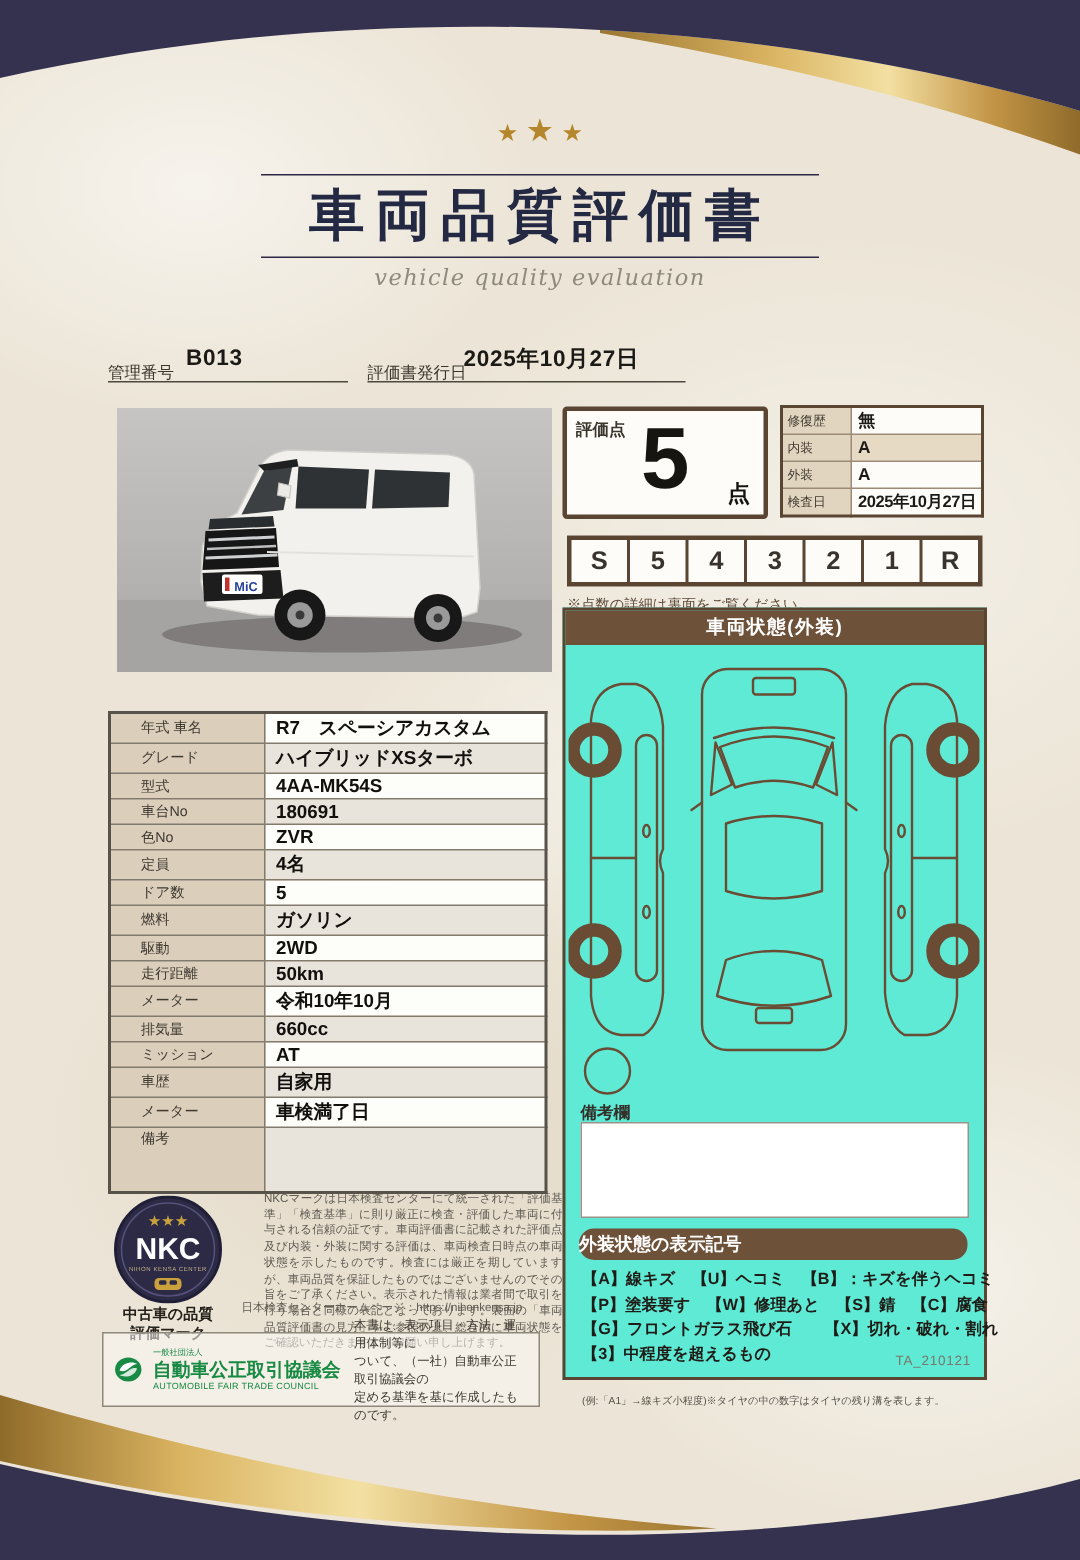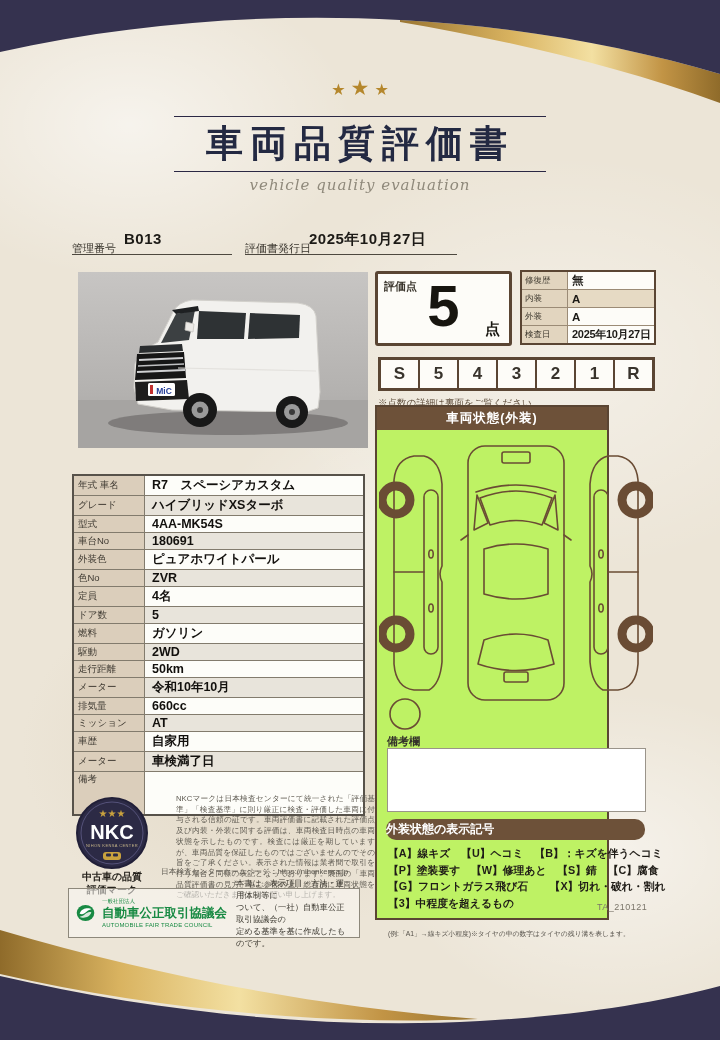--- a/index.html
+++ b/index.html
@@ -61,21 +61,21 @@
          border:3px solid #5a4533;box-sizing:border-box;background:#fdfcf8;}
   .scale div{flex:1;border-right:2px solid #5a4533;display:flex;align-items:center;justify-content:center;
              font-size:17px;font-weight:bold;color:#38332c;}
   .scale div:last-child{border-right:none;}
   .scale-note{position:absolute;left:378px;top:397px;font-size:9.5px;color:#5c4b39;}
 
   
   .spec{position:absolute;left:72px;top:474px;width:293px;border-collapse:collapse;
         border:2px solid #57524a;}
   .spec td{border:1px solid #827b6d;padding:0;}
-  .spec td.l{width:62px;background:#dbcebb;font-size:9.5px;color:#3f3a32;padding:1px 4px;}
+  .spec td.l{width:62px;background:#dbcebb;font-size:9.5px;color:#3f3a32;padding:1px 20px;}
   .spec td.v{font-size:12.5px;font-weight:bold;color:#12100d;padding:1px 7px;background:#fdfdf9;}
   .spec tr{height:17px;}
   .spec tr:nth-child(even) td.v{background:#e8e4db;}
   .spec tr.tall{height:43px;}
   .spec tr.tall td{vertical-align:top;}
 
   
   .nkc-logo{position:absolute;left:76px;top:797px;width:72px;height:72px;}
   .nkc-cap{position:absolute;left:62px;top:871px;width:100px;text-align:center;
            font-size:10px;font-weight:bold;color:#24211b;line-height:12.5px;white-space:pre-line;}
@@ -87,21 +87,21 @@
   .ftc{position:absolute;left:68px;top:888px;width:292px;height:50px;border:1px solid #8d887b;
        background:rgba(252,250,245,.55);box-sizing:border-box;display:flex;align-items:center;
        padding:3px 7px;gap:7px;}
   .ftc .org{display:flex;flex-direction:column;align-items:flex-start;}
   .ftc .org-small{font-size:5.5px;color:#188a43;}
   .ftc .org-main{font-size:12.5px;font-weight:bold;color:#188a43;white-space:nowrap;}
   .ftc .org-en{font-size:6px;color:#188a43;letter-spacing:.2px;}
   .ftc .body{font-size:8.3px;color:#3c3931;line-height:12px;white-space:pre-line;margin-left:2px;}
 
   
-  .panel{position:absolute;left:375px;top:405px;width:234px;height:515px;background:#bef264;
+  .panel{position:absolute;left:375px;top:405px;width:283px;height:515px;background:#5eead4;
          border:2px solid #5a4533;box-sizing:border-box;}
   .panel .bar{position:absolute;left:0;top:0;width:100%;height:23px;background:#6d5139;color:#fff;
               font-size:12.5px;font-weight:bold;text-align:center;line-height:23px;letter-spacing:1px;}
   .diagram{position:absolute;left:2px;top:25px;}
   .remarks-label{position:absolute;left:10px;top:327px;font-size:11px;font-weight:bold;color:#33302a;}
   .remarks-box{position:absolute;left:10px;top:341px;width:257px;height:62px;border:1px solid #9a948a;background:#fff;}
   .legend-bar{position:absolute;left:9px;top:412px;width:259px;height:21px;background:#6d5139;color:#fff;
               font-size:12px;font-weight:bold;text-align:left;line-height:21px;border-radius:10px;}
   .legend{position:absolute;left:11px;top:438px;width:258px;font-size:10.8px;font-weight:bold;
           color:#1f1c17;line-height:16.5px;white-space:nowrap;}
@@ -221,24 +221,20 @@
           </tr>
       <tr>
             <td class="l">型式</td>
             <td class="v">4AA-MK54S</td>
           </tr>
       <tr>
             <td class="l">車台No</td>
             <td class="v">180691</td>
           </tr>
       <tr>
-            <td class="l">外装色</td>
-            <td class="v">ピュアホワイトパール</td>
-          </tr>
-      <tr>
             <td class="l">色No</td>
             <td class="v">ZVR</td>
           </tr>
       <tr>
             <td class="l">定員</td>
             <td class="v">4名</td>
           </tr>
       <tr>
             <td class="l">ドア数</td>
             <td class="v">5</td>

